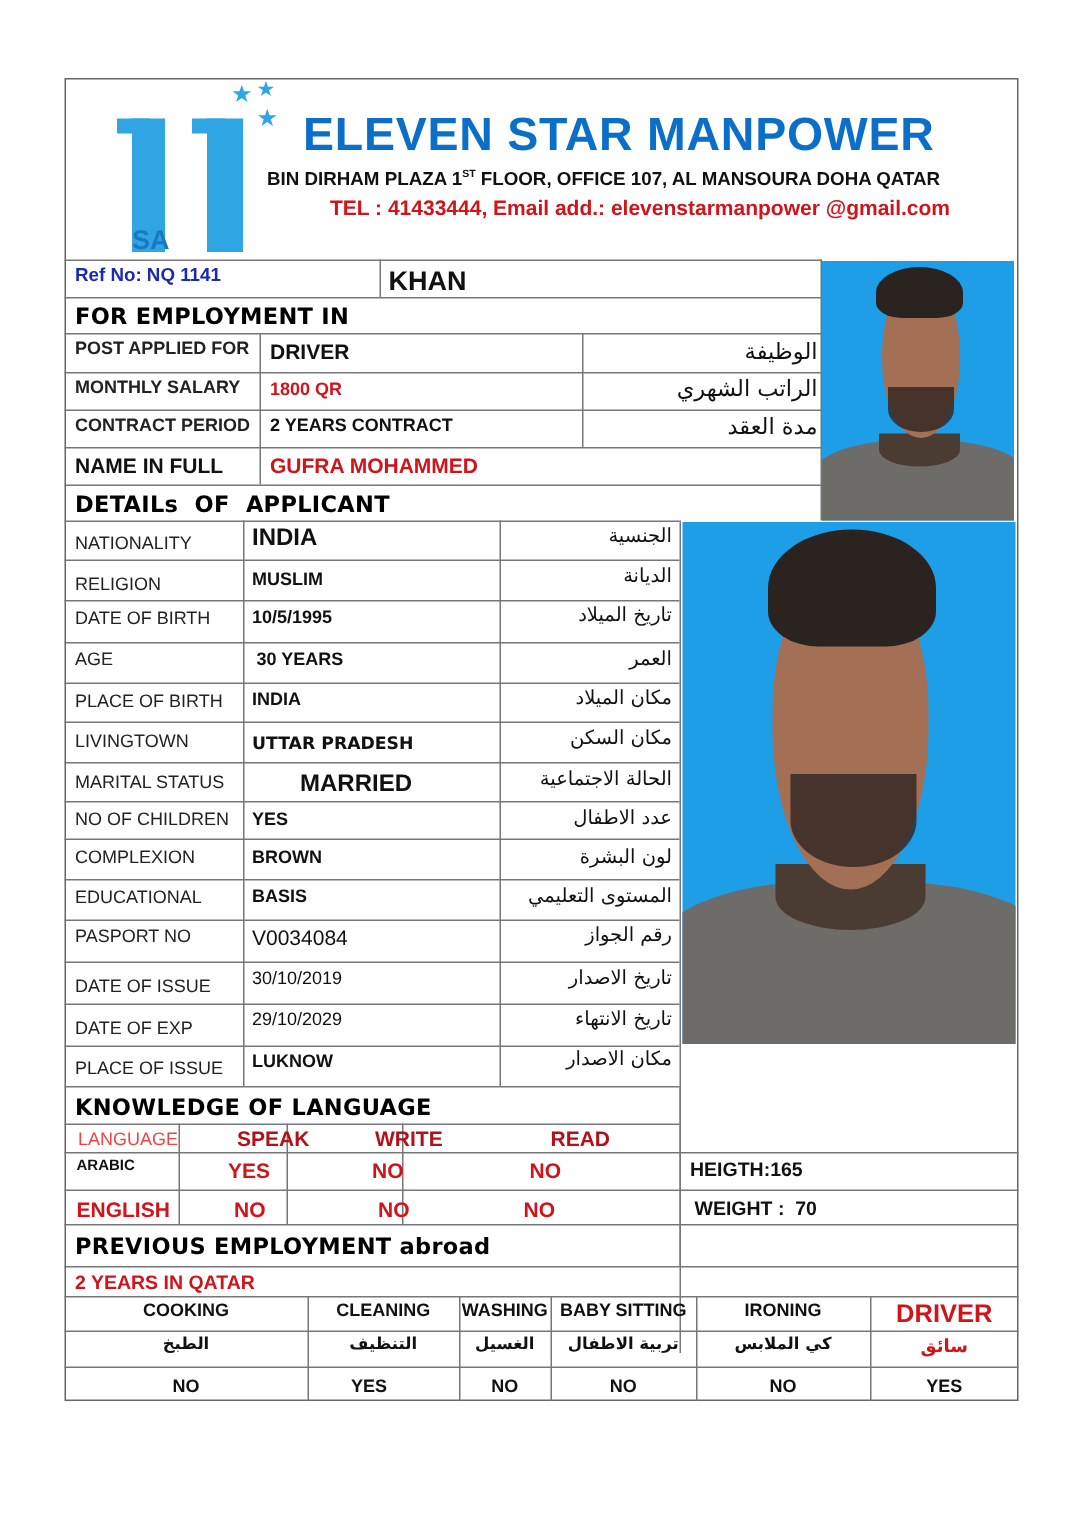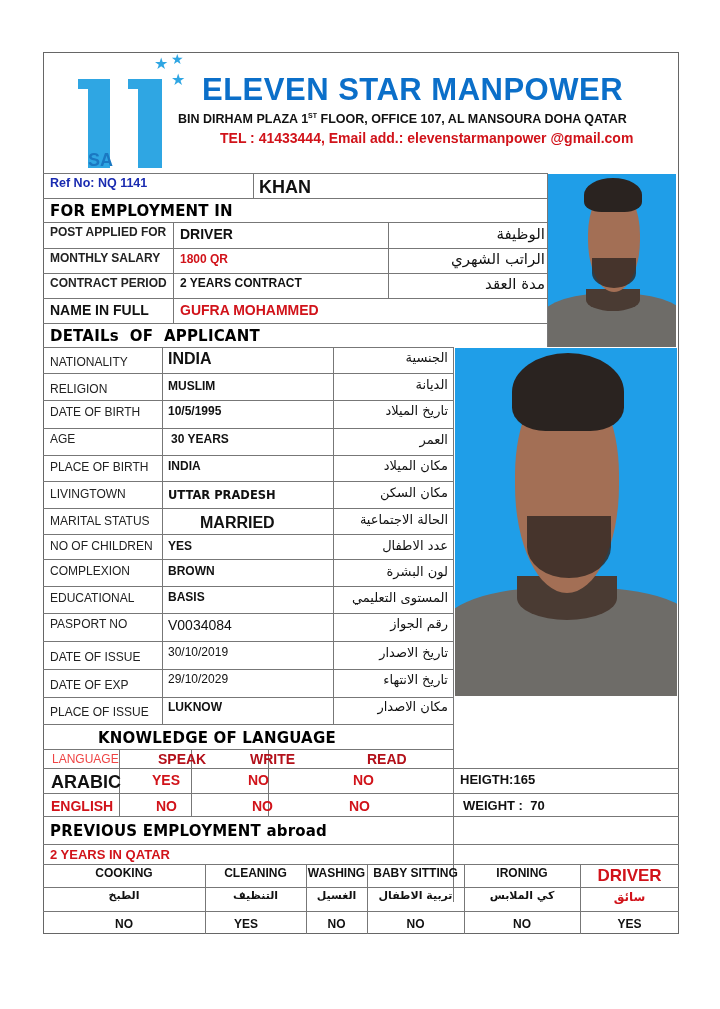--- a/index.html
+++ b/index.html
@@ -191,30 +191,30 @@
     <div class="t" style="left:168px;top:672px;font-size:12px;color:#111;">29/10/2029</div>
     <div class="t ar" style="right:272px;top:672px;">تاريخ الانتهاء</div>
   </div>
   <div>
     <div class="t lbl" style="left:50px;top:705px;">PLACE OF ISSUE</div>
     <div class="t val" style="left:168px;top:700px;font-size:12px;">LUKNOW</div>
     <div class="t ar" style="right:272px;top:699px;">مكان الاصدار</div>
   </div>
 </div>
 
-<div class="t sec" style="left:50px;top:729px;margin-left:48px;">KNOWLEDGE OF LANGUAGE</div>
+<div class="t sec" style="left:50px;top:729px;">KNOWLEDGE OF LANGUAGE</div>
 
 <div>
   <div class="t red" style="left:52px;top:752px;font-size:12px;font-weight:normal;color:#ef4444;">LANGUAGE</div>
   <div class="t red" style="left:158px;top:751px;font-size:14px;font-weight:bold;color:#b3101a;">SPEAK</div>
   <div class="t red" style="left:250px;top:751px;font-size:14px;font-weight:bold;color:#b3101a;">WRITE</div>
   <div class="t red" style="left:367px;top:751px;font-size:14px;font-weight:bold;color:#b3101a;text-align:center;">READ</div>
 
   <div>
-    <div class="t" style="left:51px;top:772px;font-size:18px;font-weight:bold;">ARABIC</div>
+    <div class="t" style="left:51px;top:772px;font-size:10px;font-weight:bold;">ARABIC</div>
     <div class="t red" style="left:152px;top:772px;font-size:14px;font-weight:bold;">YES</div>
     <div class="t red" style="left:248px;top:772px;font-size:14px;font-weight:bold;">NO</div>
     <div class="t red" style="left:353px;top:772px;font-size:14px;font-weight:bold;">NO</div>
   </div>
   <div>
     <div class="t red" style="left:51px;top:798px;font-size:14px;font-weight:bold;">ENGLISH</div>
     <div class="t red" style="left:156px;top:798px;font-size:14px;font-weight:bold;">NO</div>
     <div class="t red" style="left:252px;top:798px;font-size:14px;font-weight:bold;">NO</div>
     <div class="t red" style="left:349px;top:798px;font-size:14px;font-weight:bold;">NO</div>
   </div>

